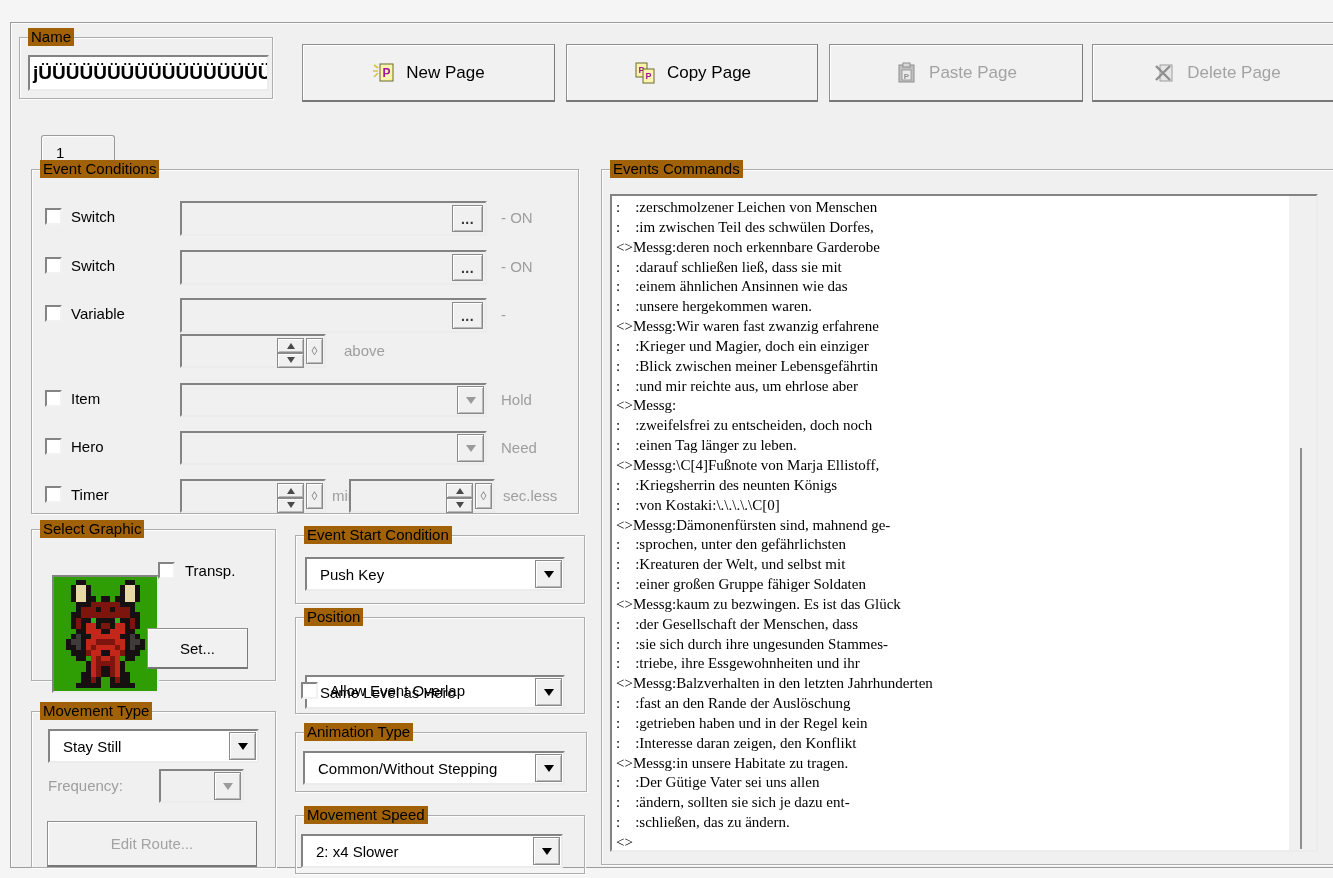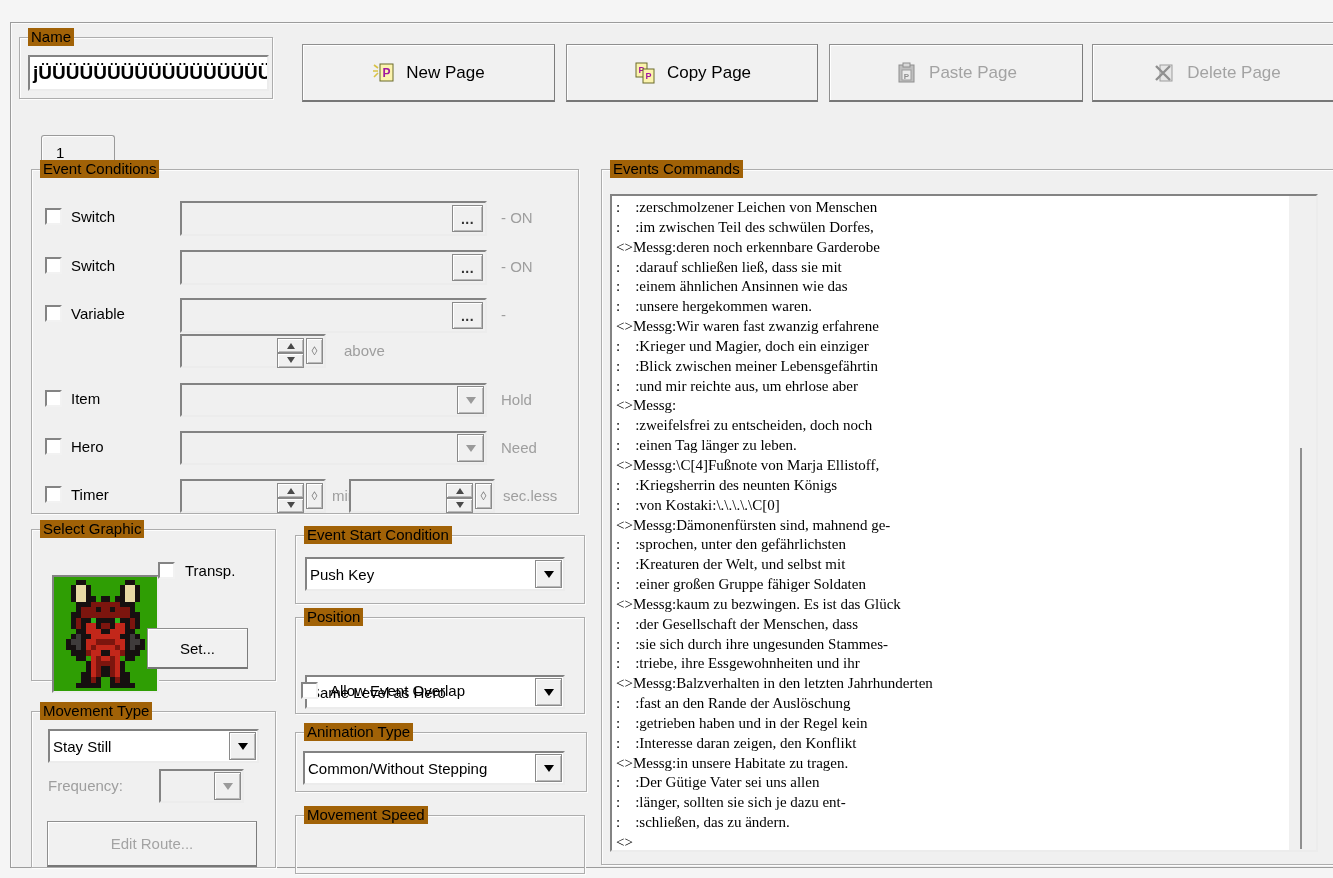--- a/index.html
+++ b/index.html
@@ -38,21 +38,21 @@
     position:absolute; background:#f0f0f0;
     border:2px solid; border-color:#838383 #ececec #ececec #838383;
   }
   .white { background:#ffffff; }
   .cb {
     position:absolute; width:17px; height:17px; background:#fff;
     border:2px solid; border-color:#848484 #f2f2f2 #f2f2f2 #848484;
   }
   .lbl { position:absolute; font-size:15px; white-space:nowrap; }
   .gray { color:#9e9e9e; }
-  .combo .val { position:absolute; left:3px; top:50%; transform:translateY(-50%); font-size:15px; white-space:nowrap; }
+  .combo .val { position:absolute; left:13px; top:50%; transform:translateY(-50%); font-size:15px; white-space:nowrap; }
   .combo .drop { position:absolute; top:1px; right:1px; bottom:1px; width:27px; }
   .tri { width:0; height:0; border:5px solid transparent; border-top:7px solid #000; margin-top:6px; }
   .tri.dim { border-top-color:#9a9a9a; }
   .spinbtns { position:absolute; right:20px; top:2px; bottom:2px; width:27px; display:flex; flex-direction:column; }
   .spinbtns > div { flex:1; }
   .tri-up { width:0; height:0; border:4px solid transparent; border-bottom:6px solid #4a4a4a; margin-bottom:3px; }
   .tri-dn { width:0; height:0; border:4px solid transparent; border-top:6px solid #4a4a4a; margin-top:3px; }
   .dia { position:absolute; right:1px; top:2px; bottom:2px; width:17px; font-size:12px; color:#808080; }
   .ell { position:absolute; right:2px; top:2px; width:31px; height:27px; font-size:14px; font-weight:bold; color:#333; letter-spacing:0.5px; }
   #tab1 {
@@ -510,20 +510,26 @@
     <div class="sunken combo white" style="left:292px;top:728px;width:262px;height:34px;">
       <span class="val">Common/Without Stepping</span>
       <div class="rbtn drop">
           <div class="tri"></div>
         </div>
     </div>
 
     <div class="groupbox" style="left:284px;top:792px;width:290px;height:59px;">
       <span class="legend">Movement Speed</span>
     </div>
+    <div class="sunken combo white" style="left:290px;top:811px;width:262px;height:34px;">
+      <span class="val">2: x4 Slower</span>
+      <div class="rbtn drop">
+          <div class="tri"></div>
+        </div>
+    </div>
 
     <div class="groupbox" style="left:590px;top:146px;width:738px;height:696px;border-right:none;">
       <span class="legend">Events Commands</span>
     </div>
 
   </div>
 
   <div id="cmd-list">
     <div id="cmd-lines">
         <div class="cmd-line">:    :zerschmolzener Leichen von Menschen</div>
@@ -549,21 +555,21 @@
         <div class="cmd-line">&lt;&gt;Messg:kaum zu bezwingen. Es ist das Glück</div>
         <div class="cmd-line">:    :der Gesellschaft der Menschen, dass</div>
         <div class="cmd-line">:    :sie sich durch ihre ungesunden Stammes-</div>
         <div class="cmd-line">:    :triebe, ihre Essgewohnheiten und ihr</div>
         <div class="cmd-line">&lt;&gt;Messg:Balzverhalten in den letzten Jahrhunderten</div>
         <div class="cmd-line">:    :fast an den Rande der Auslöschung</div>
         <div class="cmd-line">:    :getrieben haben und in der Regel kein</div>
         <div class="cmd-line">:    :Interesse daran zeigen, den Konflikt</div>
         <div class="cmd-line">&lt;&gt;Messg:in unsere Habitate zu tragen.</div>
         <div class="cmd-line">:    :Der Gütige Vater sei uns allen</div>
-        <div class="cmd-line">:    :länger, sollten sie sich je dazu ent-</div>
+        <div class="cmd-line">:    :ändern, sollten sie sich je dazu ent-</div>
         <div class="cmd-line">:    :schließen, das zu ändern.</div>
         <div class="cmd-line">&lt;&gt;</div>
       </div>
     <div id="cmd-scroll">
       <div id="cmd-scroll-thumb-line"></div>
     </div>
   </div>
 </div>
 
 </body></html>

